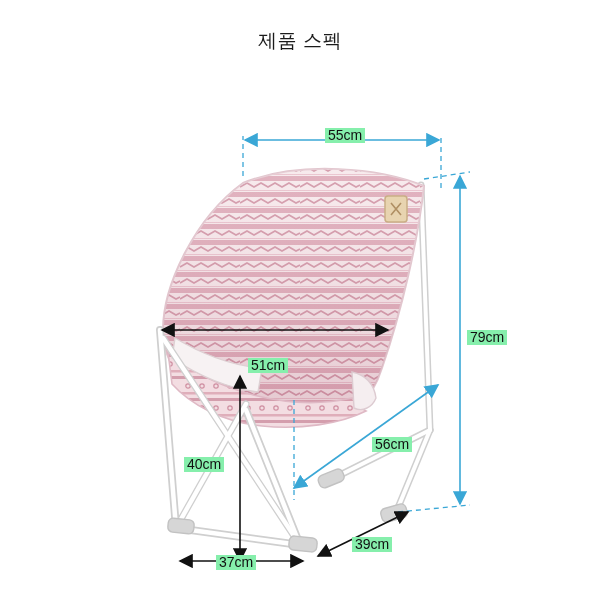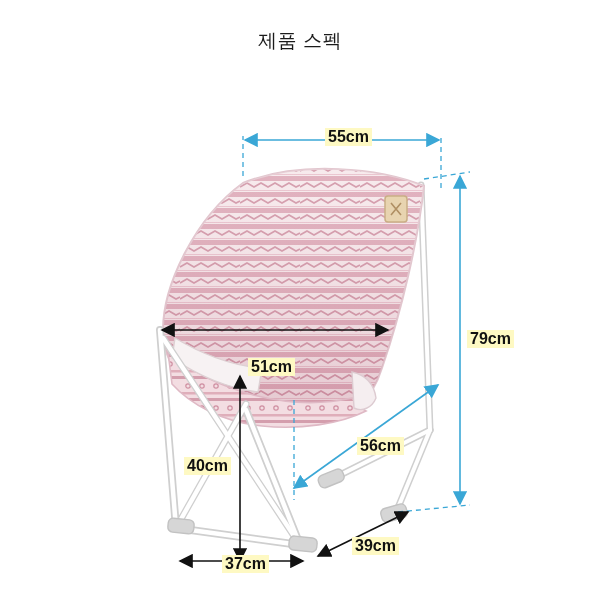--- a/index.html
+++ b/index.html
@@ -30,24 +30,24 @@
     letter-spacing: 0.5px;
     font-weight: 400;
   }
   svg#art {
     position: absolute;
     top: 0;
     left: 0;
   }
   .dim-label {
     position: absolute;
-    font-size: 16px;
-    font-weight: 700;
+    font-size: 14px;
+    font-weight: 400;
     color: #111111;
-    background: #fef9c3;
+    background: #86efac;
     padding: 0 3px;
     white-space: nowrap;
     line-height: 1.1;
   }
 </style>
 </head>
 <body>
 
 <div id="stage">
 
@@ -187,19 +187,19 @@
   </svg>
 
   <div class="dim-label" style="left:325px; top:128px;">55cm</div>
 
   <div class="dim-label" style="left:467px; top:330px;">79cm</div>
 
   <div class="dim-label" style="left:248px; top:318px;margin-top:40px;">51cm</div>
 
   <div class="dim-label" style="left:184px; top:457px;">40cm</div>
 
-  <div class="dim-label" style="left:357px; top:437px;">56cm</div>
+  <div class="dim-label" style="left:372px; top:437px;">56cm</div>
 
   <div class="dim-label" style="left:352px; top:537px;">39cm</div>
 
-  <div class="dim-label" style="left:222px; top:555px;">37cm</div>
+  <div class="dim-label" style="left:216px; top:555px;">37cm</div>
 
 </div>
 
 </body></html>

